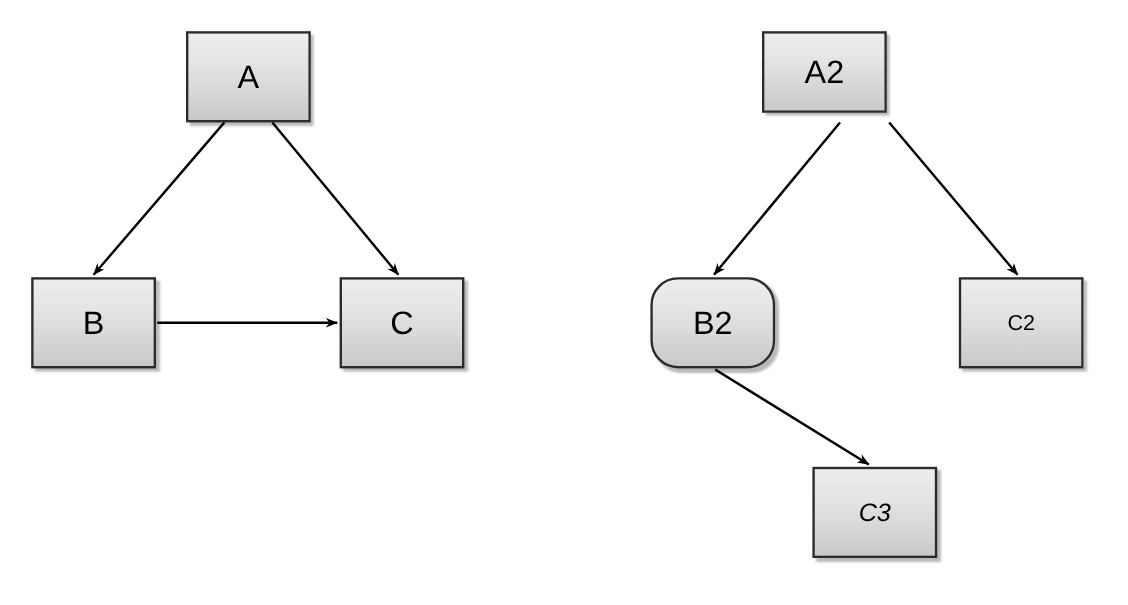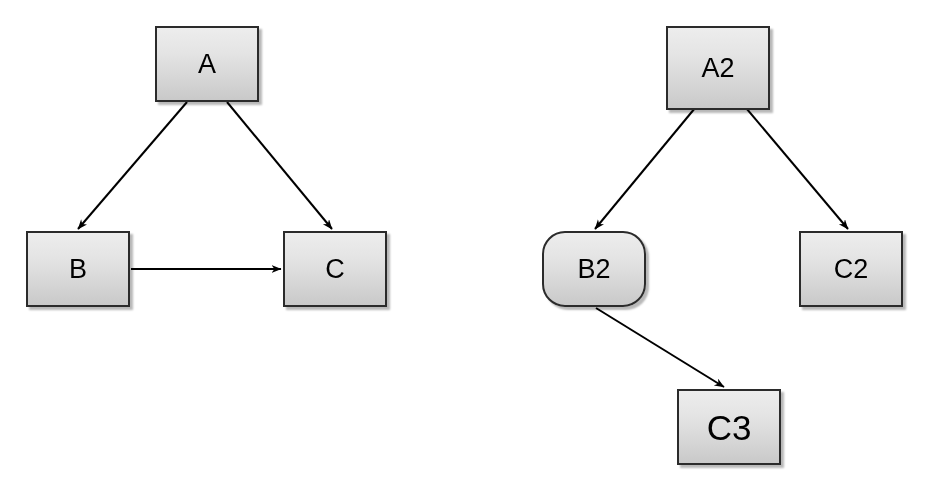--- a/index.html
+++ b/index.html
@@ -69,27 +69,27 @@
   <div id="nodes-layer">
       <div class="node" style="left: 155px; top: 26px; width: 104px; height: 76px; border-color: rgb(43, 43, 43); border-width: 2px;">
         <span class="node-label" style="font-size: 27px;">A</span>
       </div>
       <div class="node" style="left: 26px; top: 231px; width: 104px; height: 76px; border-color: rgb(43, 43, 43); border-width: 2px;">
         <span class="node-label" style="font-size: 27px;">B</span>
       </div>
       <div class="node" style="left: 283px; top: 231px; width: 104px; height: 76px; border-color: rgb(43, 43, 43); border-width: 2px;">
         <span class="node-label" style="font-size: 27px;">C</span>
       </div>
-      <div class="node" style="left: 666px; top: 26px; width: 104px; height: 84px; border-color: rgb(43, 43, 43); border-width: 2px;">
+      <div class="node" style="left: 635px; top: 26px; width: 104px; height: 68px; border-color: rgb(43, 43, 43); border-width: 2px;">
         <span class="node-label" style="font-size: 27px;">A2</span>
       </div>
       <div class="node" style="left: 542px; top: 231px; width: 104px; height: 76px; border-color: rgb(43, 43, 43); border-width: 2px; border-radius: 23px;">
         <span class="node-label" style="font-size: 27px;">B2</span>
       </div>
       <div class="node" style="left: 799px; top: 231px; width: 104px; height: 76px; border-color: rgb(43, 43, 43); border-width: 2px;">
-        <span class="node-label" style="font-size: 27px;">C2</span>
+        <span class="node-label" style="font-size: 18px;">C2</span>
       </div>
       <div class="node" style="left: 677px; top: 389px; width: 104px; height: 76px; border-color: rgb(43, 43, 43); border-width: 2px;">
-        <span class="node-label" style="font-size: 35px;">C3</span>
+        <span class="node-label" style="font-size: 21px; font-style: italic;">C3</span>
       </div>
     </div>
 
 </div>
 
 </body></html>

